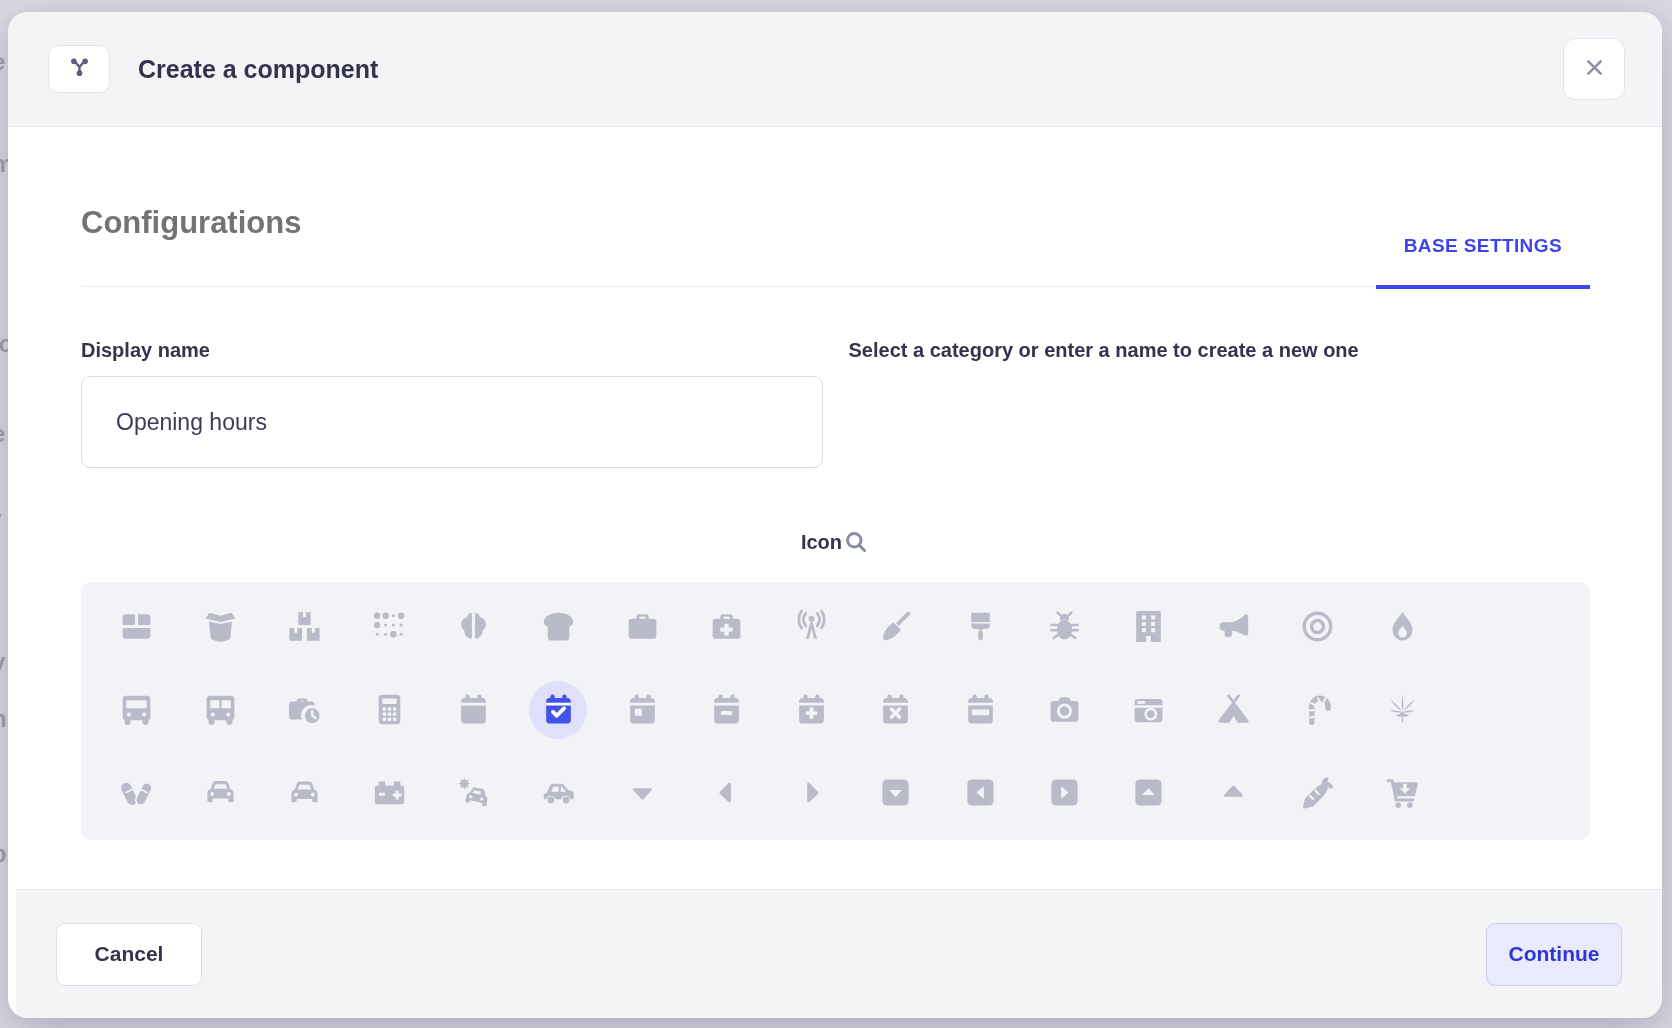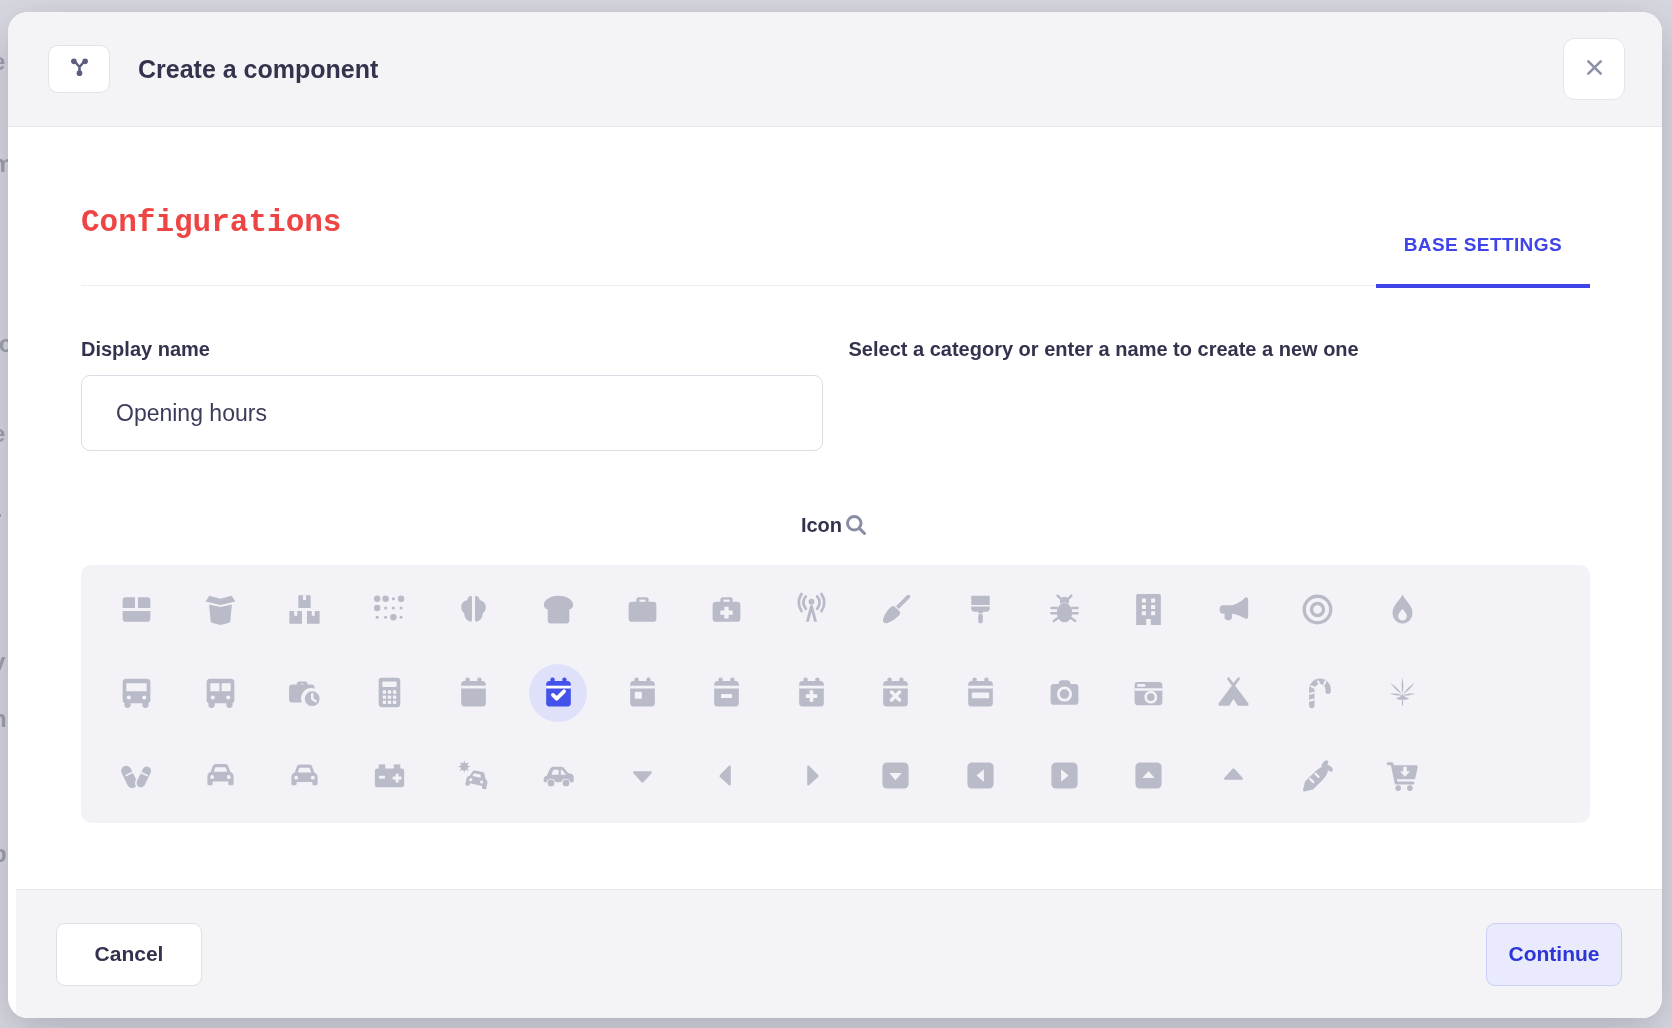--- a/index.html
+++ b/index.html
@@ -20,29 +20,29 @@
     display:flex; align-items:center; justify-content:center; color:#5c5e7e; }
   .modal-title { margin-left:28px; font-size:25px; font-weight:bold; color:#33334e; }
   .close-btn { position:absolute; right:37px; top:26px; width:62px; height:62px; background:#fff;
     border:1.5px solid #e4e4ec; border-radius:12px; display:flex; align-items:center; justify-content:center;
     color:#8e90aa; cursor:pointer; }
 
   .modal-body { flex:1 1 auto; background:#fff; padding:0 72px 0 73px; position:relative; }
 
   .config-row { margin-top:78px; display:flex; justify-content:space-between; align-items:flex-end;
     border-bottom:1px solid #ececf1; }
-  .config-title { font-size:31px; font-weight:bold; color:#ef4444; padding-bottom:45px;font-family:Liberation Mono, monospace; }
+  .config-title { font-size:31px; font-weight:bold; color:#737373; padding-bottom:45px; }
   .tabs { display:flex; gap:58px; }
   .tab { font-size:19px; font-weight:bold; letter-spacing:.4px; color:#636472; padding:0 28px 28px; cursor:pointer; }
   .tab.active { color:#3f45e8; border-bottom:4px solid #3f45e8; margin-bottom:-2.5px; }
 
   .form-row { margin-top:52px; display:flex; gap:26px; }
   .field { flex:1 1 0; }
   .field-label { font-size:20px; font-weight:bold; color:#33334e; }
-  .input, .select { margin-top:14px; height:76px; background:#fff; border:1.5px solid #dcdce4; border-radius:9px;
+  .input, .select { margin-top:14px; height:92px; background:#fff; border:1.5px solid #dcdce4; border-radius:9px;
     display:flex; align-items:center; padding:0 34px; font-size:23px; color:#3b3b5a; position:relative; }
   .input input { border:none; outline:none; font:inherit; color:inherit; width:100%; background:transparent; }
   .select-value { flex:1; }
   .select-icons { display:flex; align-items:center; gap:22px; }
   .clear-x { color:#6f7390; cursor:pointer; display:flex; }
   .dd-caret { color:#4c4f6b; cursor:pointer; display:flex; }
 
   .icon-section-head { margin-top:60px; display:flex; justify-content:center; align-items:center; }
   .icon-label { font-size:20px; font-weight:bold; color:#33334e; }
   .search-btn { color:#8a8ca4; display:flex; cursor:pointer; }

